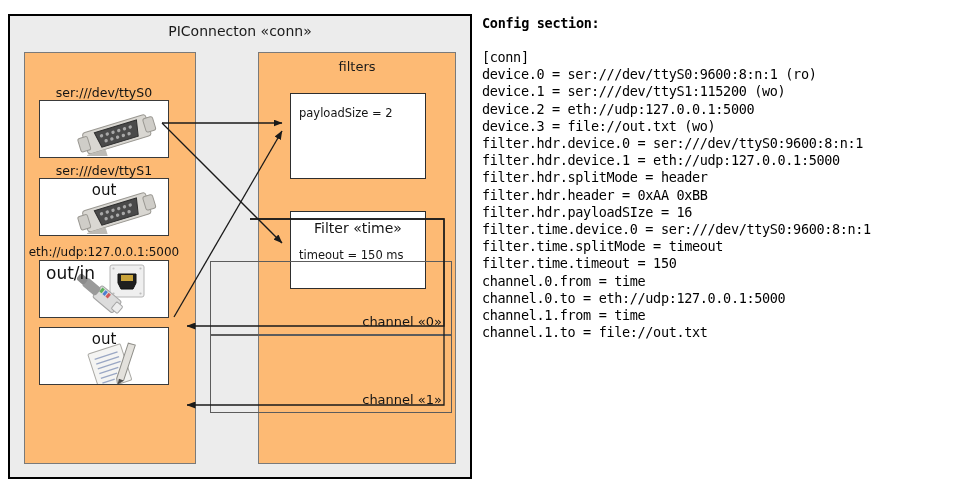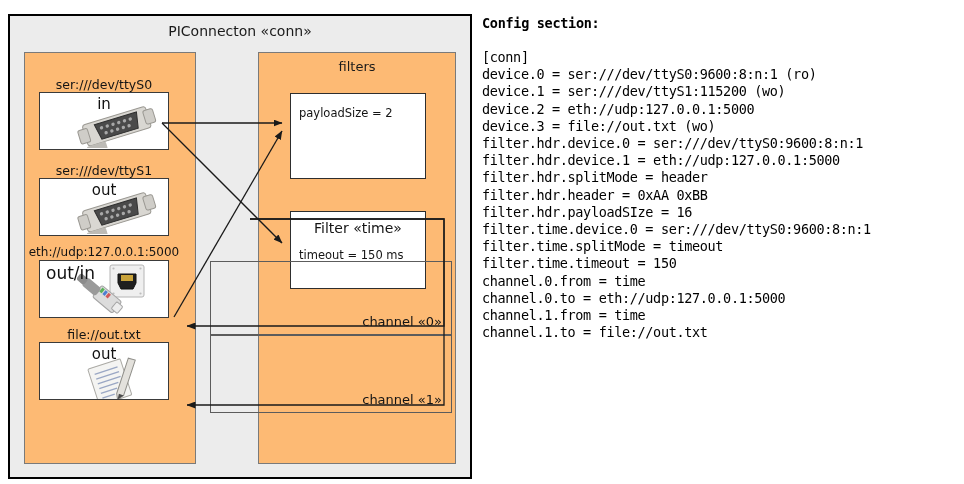--- a/index.html
+++ b/index.html
@@ -43,21 +43,21 @@
     position:relative; width:130px; height:58px; background:#ffffff;
     border:1px solid #3a3a3a; box-sizing:border-box; overflow:hidden;
   }
   .device-io{
     position:absolute; font-size:15px; color:#111; line-height:16px;
     z-index:3; white-space:nowrap;
   }
   .io-center{ left:0; top:3px; width:100%; text-align:center; }
   .io-left{ left:6px; top:4px; font-size:17px; }
 
-  #dev-ttys0{ top:24px; }
+  #dev-ttys0{ top:32px; }
   #dev-ttys1{ top:110px; }
   #dev-eth  { top:192px; }
   #dev-file { top:274px; }
 
   
   .icon-wrap{ position:absolute; z-index:2; }
   .serial-icon{ left:34px; top:13px; }
   .eth-icon{ left:36px; top:2px; }
   .file-icon{ left:44px; top:13px; }
 
@@ -113,21 +113,20 @@
 
   <div class="diagram-frame">
 
     <div class="diagram-title">PIConnecton «conn»</div>
 
     <div class="group" id="devices-group">
 
       <div class="device" id="dev-ttys0">
         <div class="device-label">ser:///dev/ttyS0</div>
         <div class="device-box">
-          <div class="device-io io-center">in</div>
           <span class="icon-wrap serial-icon">
             <svg width="88" height="42" viewBox="0 0 88 42">
               <g transform="rotate(-17 44 21)">
                 <rect x="10" y="9" width="66" height="22" rx="3" fill="#d9d7d2" stroke="#9a9892" stroke-width="1"></rect>
                 <rect x="4" y="13" width="10" height="14" rx="2" fill="#cfcdc8" stroke="#9a9892" stroke-width="1"></rect>
                 <rect x="72" y="13" width="10" height="14" rx="2" fill="#cfcdc8" stroke="#9a9892" stroke-width="1"></rect>
                 <path d="M22 12 H66 L63 28 H25 Z" fill="#4a4a4a" stroke="#2f2f2f" stroke-width="1"></path>
                 <g fill="#a8a8a8">
                   <circle cx="28" cy="17" r="1.7"></circle>
                     <circle cx="34" cy="17" r="1.7"></circle>
@@ -200,21 +199,20 @@
                 <rect x="28" y="29.5" width="3" height="5" fill="#d15a5a"></rect>
                 <rect x="2" y="31" width="18" height="10" rx="3" fill="#9a9a9a"></rect>
                 <rect x="-6" y="32" width="10" height="8" rx="3" fill="#8c8c8c"></rect>
               </g>
             </svg>
           </span>
         </div>
       </div>
 
       <div class="device" id="dev-file">
-        <div class="device-label">file://out.txt</div>
         <div class="device-box">
           <div class="device-io io-center">out</div>
           <span class="icon-wrap file-icon">
             <svg width="70" height="44" viewBox="0 0 70 44">
               <g transform="rotate(-18 35 22)">
                 <rect x="8" y="4" width="34" height="38" rx="1.5" fill="#f4f4f2" stroke="#aaa9a4" stroke-width="1"></rect>
                 <g stroke="#9aa7c4" stroke-width="1.4">
                   <line x1="13" y1="11" x2="37" y2="11"></line>
                   <line x1="13" y1="16" x2="37" y2="16"></line>
                   <line x1="13" y1="21" x2="37" y2="21"></line>

